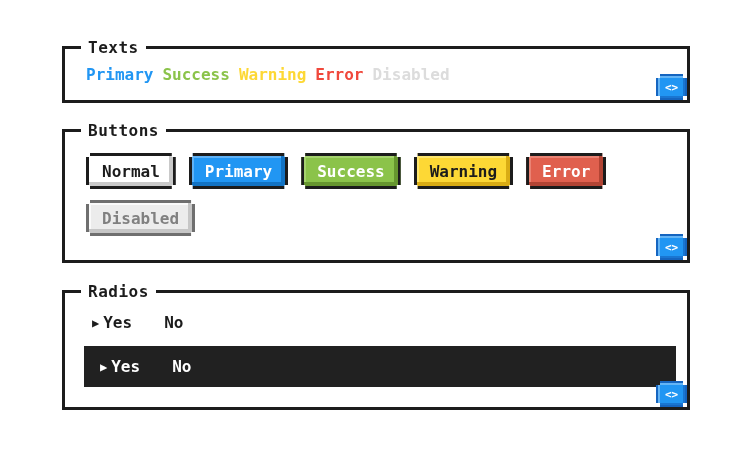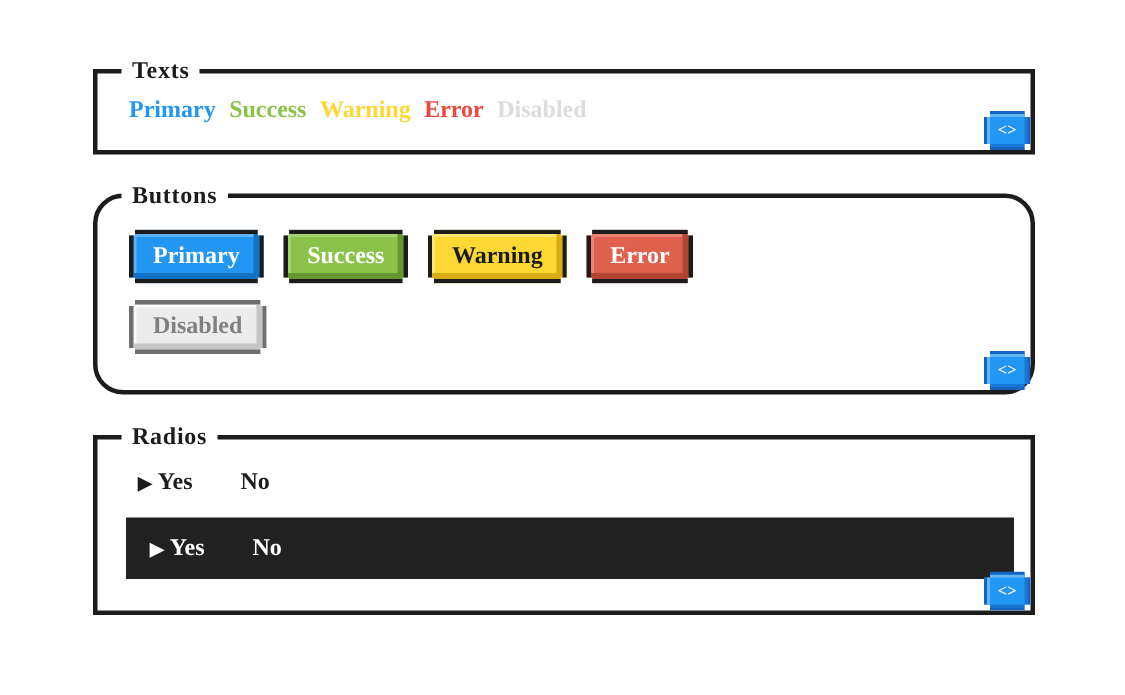--- a/index.html
+++ b/index.html
@@ -1,35 +1,35 @@
 <!DOCTYPE html>
 <html><head>
 <meta charset="utf-8">
 <style>
-  * { box-sizing: border-box; margin: 0; padding: 0; font-family: Liberation Serif, serif; }
+  * { box-sizing: border-box; margin: 0; padding: 0; }
   html, body { background: #ffffff; }
   .stage {
     position: relative;
     width: 750px;
     height: 463px;
     background: #ffffff;
     font-family: "DejaVu Sans Mono", "Liberation Mono", monospace;
     font-weight: bold;
     color: #1c1c1c;
     overflow: hidden;
   }
   .panel {
     position: absolute;
     left: 62px;
     width: 628px;
     background: #ffffff;
     border: 3px solid #1c1c1c;
   }
   .panel-texts   { top: 46px;  height: 57px; }
-  .panel-buttons { top: 129px; height: 134px; border-radius: 20px; }
+  .panel-buttons { top: 129px; height: 134px; }
   .panel-radios  { top: 290px; height: 120px; }
 
   .legend {
     position: absolute;
     top: -11px;
     left: 16px;
     background: #ffffff;
     padding: 0 7px;
     font-size: 16px;
     letter-spacing: 0.5px;
@@ -144,20 +144,21 @@
     </div>
     <button class="code-btn notch">
       <span>&lt;&gt;</span>
     </button>
   </section>
 
   <section class="panel panel-buttons">
     <div class="legend">Buttons</div>
     <div class="buttons-content">
       <div class="btn-row">
+        <button class="btn btn-normal notch">Normal</button>
         <button class="btn btn-primary notch">Primary</button>
         <button class="btn btn-success notch">Success</button>
         <button class="btn btn-warning notch">Warning</button>
         <button class="btn btn-error notch">Error</button>
       </div>
       <div class="btn-row">
         <button class="btn btn-disabled notch" disabled="">Disabled</button>
       </div>
     </div>
     <button class="code-btn notch">

